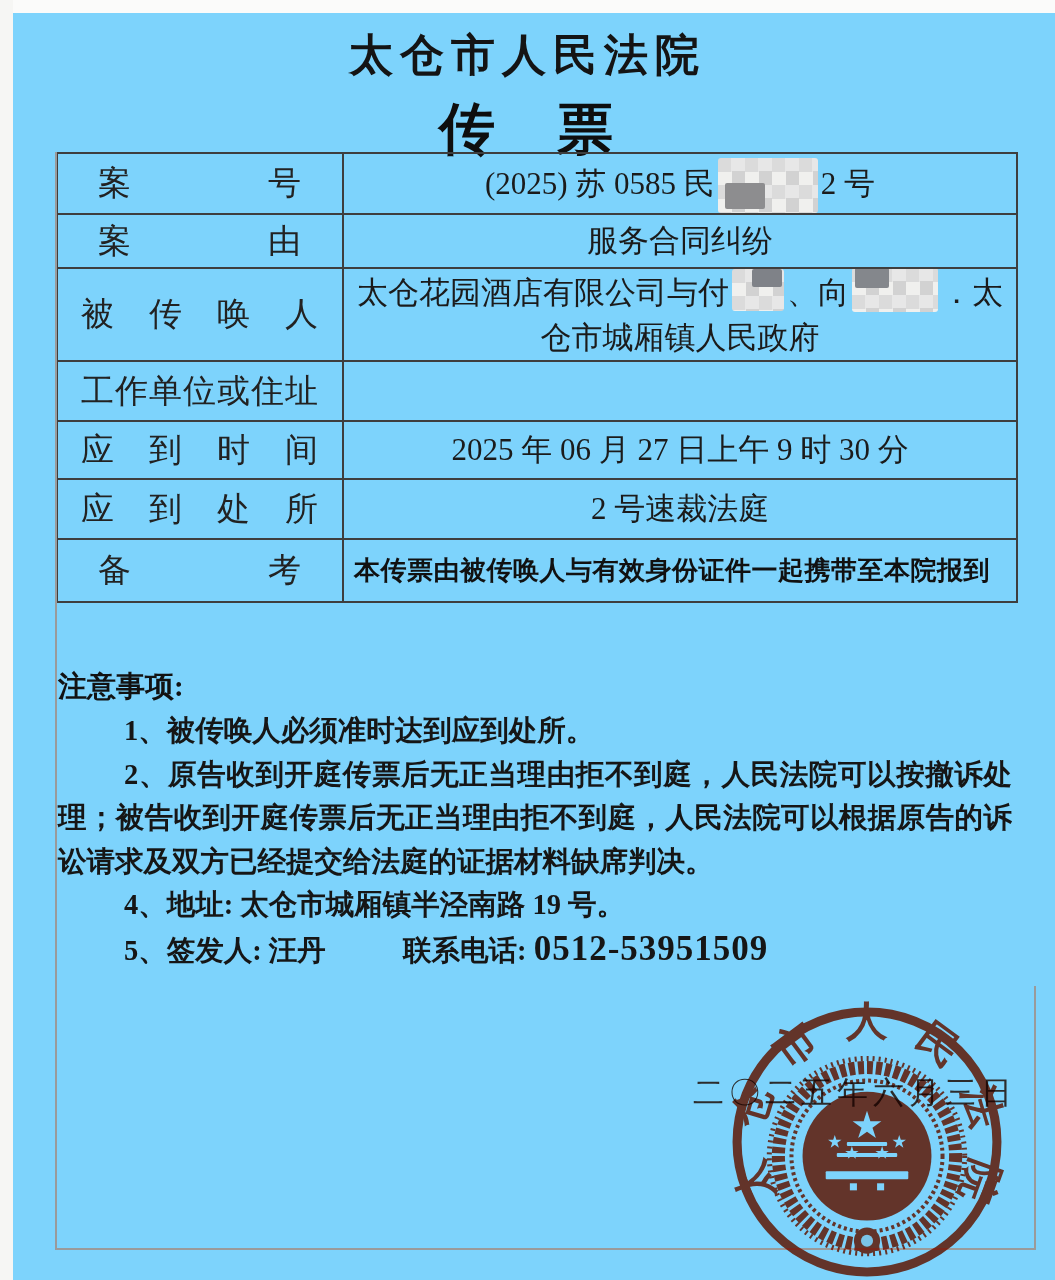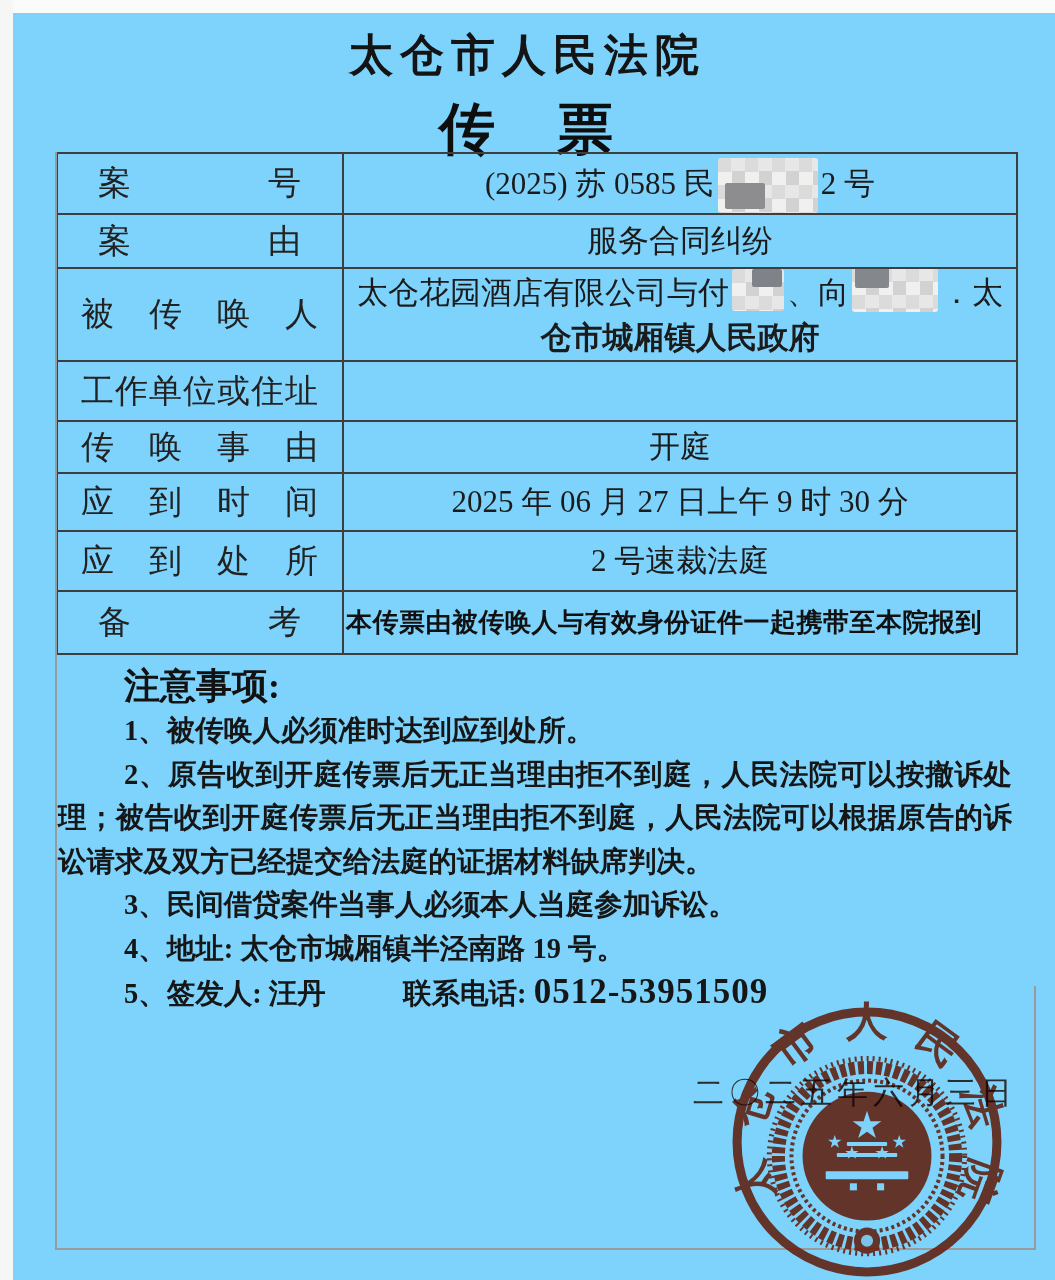--- a/index.html
+++ b/index.html
@@ -30,39 +30,39 @@
     position:absolute;left:56px;top:152px;width:962px;
     border-collapse:collapse;table-layout:fixed;
   }
   table.summons td{
     border:2px solid #3e3e3e;vertical-align:middle;overflow:hidden;
     background:transparent;
   }
   td.lbl{width:282px;text-align:center;font-size:33px;letter-spacing:1px;color:#222;}
   td.val{text-align:center;font-size:31px;color:#1b1b1b;}
   .val-flex{display:flex;justify-content:center;align-items:center;gap:3px;}
-  .line2{display:block;text-align:center;margin-top:2px;font-weight:bold;}
-  td.remark{font-size:26px;font-weight:700;text-align:left;padding-left:2px;letter-spacing:0.5px;color:#111;}
+  .line2{display:block;text-align:center;margin-top:2px;}
+  td.remark{font-size:26px;font-weight:700;text-align:left;padding-left:10px;letter-spacing:0.5px;color:#111;}
 
   
   .mosaic{
     display:inline-block;position:relative;border-radius:3px;
     background:conic-gradient(#e7e7e7 0 25%, #d2d2d2 0 50%, #f0f0ee 0 75%, #dbdbdb 0);
     background-size:27px 27px;
   }
   .mosaic i{position:absolute;display:block;border-radius:2px;}
   .mz-case{width:100px;height:55px;transform:translateY(2px);}
   .mz-case i{left:7px;bottom:4px;width:40px;height:26px;background:#8d8d8f;}
   .mz-a{width:52px;height:42px;transform:translateY(-3px);}
   .mz-a i{right:2px;top:0;width:30px;height:18px;background:#7f8288;}
   .mz-b{width:86px;height:44px;transform:translateY(-3px);}
   .mz-b i{left:3px;top:0;width:34px;height:20px;background:#84878c;}
 
   .notes{position:absolute;left:58px;top:663px;width:954px;}
-  .notes .hd{font-size:36px;font-weight:700;padding-left:66px;line-height:46px;color:#121212;}
+  .notes .hd{font-size:29px;font-weight:700;line-height:46px;color:#121212;}
   .notes p{margin:0;font-size:28.5px;font-weight:700;line-height:43.5px;text-align:justify;color:#161616;}
   .ind{text-indent:66px;}
   .phone-label{margin-left:70px;}
   .phone-num{font-size:35px;font-weight:700;letter-spacing:1px;font-family:"Liberation Serif","DejaVu Serif",serif;}
 
   .issue-date{
     position:absolute;left:693px;top:1072px;z-index:1;
     font-size:31px;letter-spacing:5px;color:#2c2c2c;font-weight:500;white-space:nowrap;
   }
 
@@ -114,44 +114,39 @@
               </span>
           <span>．太</span>
         </div>
         <span class="line2">仓市城厢镇人民政府</span>
       </td>
     </tr>
     <tr style="height:60px;">
       <td class="lbl">工作单位或住址</td>
       <td class="val"></td>
     </tr>
-    <tr style="height:52px;">
-      <td class="lbl">传　唤　事　由</td>
-      <td class="val">开庭</td>
-    </tr>
     <tr style="height:58px;">
       <td class="lbl">应　到　时　间</td>
       <td class="val">2025 年 06 月 27 日上午 9 时 30 分</td>
     </tr>
     <tr style="height:60px;">
       <td class="lbl">应　到　处　所</td>
       <td class="val">2 号速裁法庭</td>
     </tr>
     <tr style="height:63px;">
       <td class="lbl">备　　　　考</td>
       <td class="remark">本传票由被传唤人与有效身份证件一起携带至本院报到</td>
     </tr>
   </tbody>
     </table>
 
   <div class="notes">
     <div class="hd">注意事项:</div>
     <p class="ind">1、被传唤人必须准时达到应到处所。</p>
     <p class="ind">2、原告收到开庭传票后无正当理由拒不到庭，人民法院可以按撤诉处理；被告收到开庭传票后无正当理由拒不到庭，人民法院可以根据原告的诉讼请求及双方已经提交给法庭的证据材料缺席判决。</p>
-    <p class="ind">3、民间借贷案件当事人必须本人当庭参加诉讼。</p>
     <p class="ind">4、地址: 太仓市城厢镇半泾南路 19 号。</p>
     <p class="ind">
       <span>5、签发人: 汪丹</span>
       <span class="phone-label">联系电话:</span>
       <span class="phone-num">0512-53951509</span>
     </p>
   </div>
 
   <div class="issue-date">二〇二五年六月三日</div>
 

